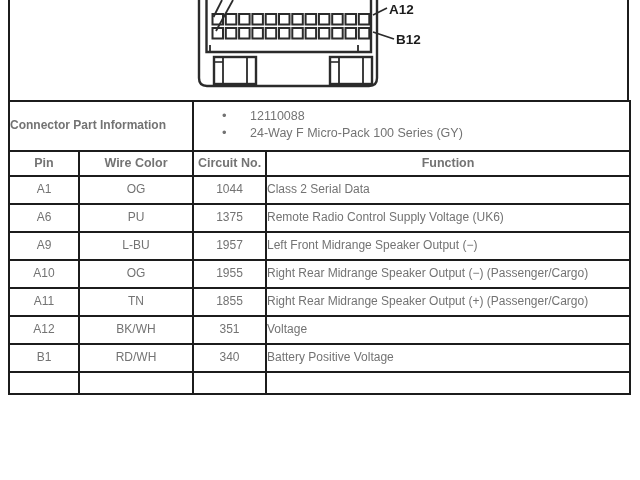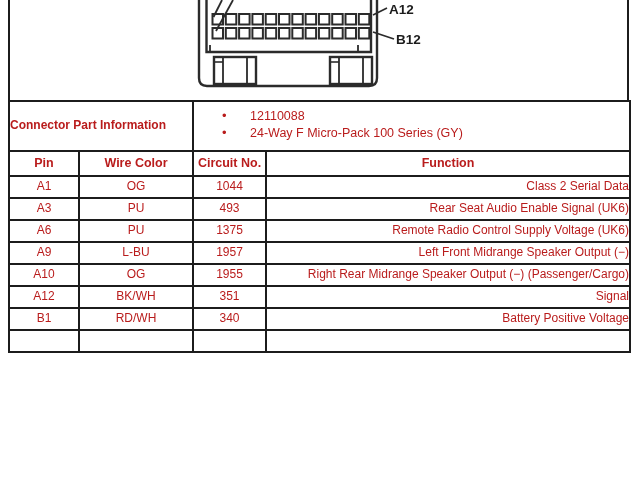--- a/index.html
+++ b/index.html
@@ -3,21 +3,21 @@
 <meta charset="utf-8">
 <style>
   html, body { margin: 0; padding: 0; background: #ffffff; }
   #page {
     position: relative;
     width: 640px;
     height: 480px;
     overflow: hidden;
     background: #ffffff;
     font-family: "Liberation Sans", "DejaVu Sans", sans-serif;
-    color: #b91c1c;
+    color: #737373;
   }
   
   .connector-cell {
     position: absolute;
     left: 8px; top: 0;
     width: 617px; height: 100px;
     border-left: 2px solid #1c1c1c;
     border-right: 2px solid #1c1c1c;
     background: #ffffff;
   }
@@ -61,23 +61,23 @@
     padding-left: 28px;
     text-align: left;
     font-size: 13px;
   }
   tr.header-row { height: 25px; padding-left: 41px; }
   tr.header-row th {
     font-weight: bold;
     font-size: 12.5px;
     text-align: center;
   }
-  tr.data-row { height: 22px; }
+  tr.data-row { height: 28px; }
   td.c-pin, td.c-wire, td.c-circuit { text-align: center; }
-  td.c-func { text-align: right; padding-left: 4px; }
+  td.c-func { text-align: left; padding-left: 4px; }
   tr.partial-row { height: 22px; }
 </style>
 </head>
 <body>
 
 <div id="page">
 
   <div class="connector-cell">
     <svg width="617" height="100" viewBox="10 0 617 100">
       <g fill="none" stroke="#2b2b2b" stroke-width="2.4">
@@ -167,48 +167,48 @@
         <th>Circuit No.</th>
         <th>Function</th>
       </tr>
       <tr class="data-row">
       <td class="c-pin">A1</td>
       <td class="c-wire">OG</td>
       <td class="c-circuit">1044</td>
       <td class="c-func">Class 2 Serial Data</td>
     </tr>
         <tr class="data-row">
-      <td class="c-pin">A3</td>
-      <td class="c-wire">PU</td>
-      <td class="c-circuit">493</td>
-      <td class="c-func">Rear Seat Audio Enable Signal (UK6)</td>
-    </tr>
-        <tr class="data-row">
       <td class="c-pin">A6</td>
       <td class="c-wire">PU</td>
       <td class="c-circuit">1375</td>
       <td class="c-func">Remote Radio Control Supply Voltage (UK6)</td>
     </tr>
         <tr class="data-row">
       <td class="c-pin">A9</td>
       <td class="c-wire">L-BU</td>
       <td class="c-circuit">1957</td>
       <td class="c-func">Left Front Midrange Speaker Output (−)</td>
     </tr>
         <tr class="data-row">
       <td class="c-pin">A10</td>
       <td class="c-wire">OG</td>
       <td class="c-circuit">1955</td>
       <td class="c-func">Right Rear Midrange Speaker Output (−) (Passenger/Cargo)</td>
     </tr>
         <tr class="data-row">
+      <td class="c-pin">A11</td>
+      <td class="c-wire">TN</td>
+      <td class="c-circuit">1855</td>
+      <td class="c-func">Right Rear Midrange Speaker Output (+) (Passenger/Cargo)</td>
+    </tr>
+        <tr class="data-row">
       <td class="c-pin">A12</td>
       <td class="c-wire">BK/WH</td>
       <td class="c-circuit">351</td>
-      <td class="c-func">Signal</td>
+      <td class="c-func">Voltage</td>
     </tr>
         <tr class="data-row">
       <td class="c-pin">B1</td>
       <td class="c-wire">RD/WH</td>
       <td class="c-circuit">340</td>
       <td class="c-func">Battery Positive Voltage</td>
     </tr>
         <tr class="partial-row" id="partial-row">
         <td></td>
         <td></td>

